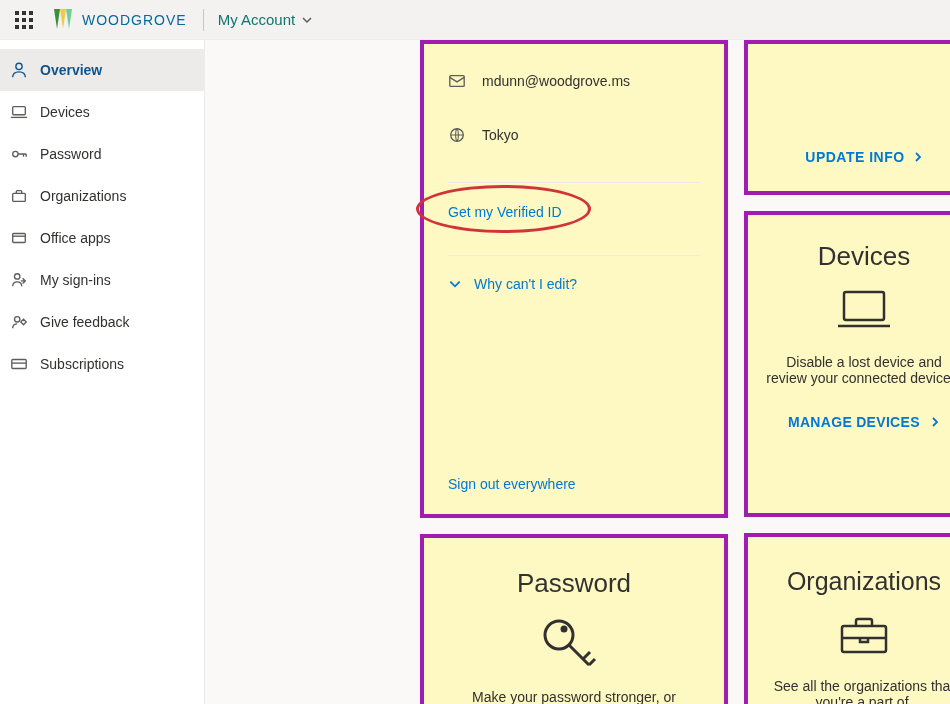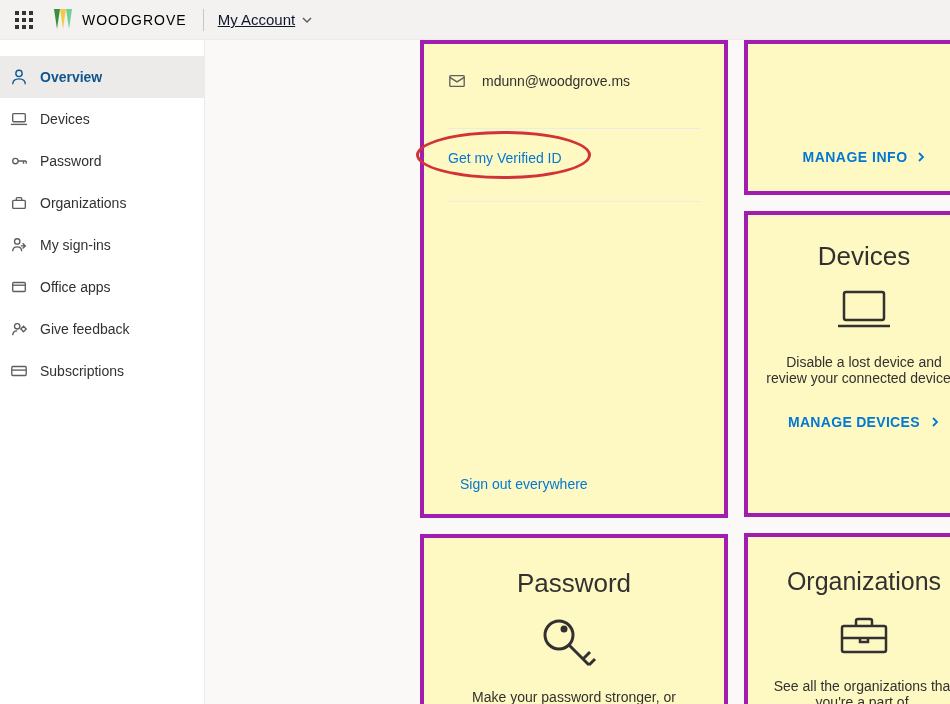--- a/index.html
+++ b/index.html
@@ -34,49 +34,48 @@
       align-items: center;
       gap: 4px;
       margin-right: 12px;
     }
     .logo-icon {
       display:inline-block;
     }
     .logo-text {
       font-size: 14px;
       letter-spacing: 1px;
-      color: #000000;
+      color: #0369a1;
     }
     .vdiv {
       width: 1px;
       height: 22px;
       background: #c8c6c4;
       margin: 0 14px 0 4px;
     }
     .app-name {
       display: flex;
       align-items: center;
-      color: #0f172a;
+      color: #0f766e;
       font-size: 15px;
       gap: 6px;
       cursor: pointer;
-      text-decoration: underline;
     }
     .chevron-down {
       width: 12px; height: 12px;
     }
     .layout {
       display: flex;
       height: calc(704px - 40px);
     }
     .sidebar {
       width: 205px;
       background: #fff;
       border-right: 1px solid #edebe9;
-      padding-top: 16px;
+      padding-top: 9px;
       flex-shrink: 0;
     }
     .nav-item {
       display: flex;
       align-items: center;
       gap: 12px;
       padding: 12px 10px;
       cursor: pointer;
       color: #323130;
       font-size: 14px;
@@ -146,21 +145,21 @@
       color: #0078d4;
       cursor: pointer;
       font-size: 14px;
     }
     .signout-link {
       color: #0078d4;
       cursor:pointer;
       font-size: 14px;
       position: absolute;
       bottom: 22px;
-      left: 36px;
+      left: 24px;
     }
     
     .update-card {
       grid-column: 2;
       grid-row: 1;
       height: 140px;
       margin-top: -40px;
       position: relative;
     }
     .update-link {
@@ -275,31 +274,31 @@
     </div>
     <div class="nav-item">
       <svg viewBox="0 0 20 20">
           <rect x="3" y="7" width="14" height="9" rx="1" stroke-width="1.5"></rect>
           <path d="M7 7V5a1 1 0 011-1h4a1 1 0 011 1v2" stroke-width="1.5"></path>
         </svg>
       <span>Organizations</span>
     </div>
     <div class="nav-item">
       <svg viewBox="0 0 20 20">
+          <rect x="3" y="5" width="14" height="10" rx="1" stroke-width="1.5"></rect>
+          <path d="M3 8h14" stroke-width="1.5"></path>
+        </svg>
+      <span>Office apps</span>
+    </div>
+    <div class="nav-item">
+      <svg viewBox="0 0 20 20">
           <circle cx="8" cy="6" r="3" stroke-width="1.5"></circle>
           <path d="M3 17c0-3 2-5 5-5s5 2 5 5M14 8l3 3-3 3M17 11h-5" stroke-width="1.5"></path>
         </svg>
       <span>My sign-ins</span>
-    </div>
-    <div class="nav-item">
-      <svg viewBox="0 0 20 20">
-          <rect x="3" y="5" width="14" height="10" rx="1" stroke-width="1.5"></rect>
-          <path d="M3 8h14" stroke-width="1.5"></path>
-        </svg>
-      <span>Office apps</span>
     </div>
     <div class="nav-item">
       <svg viewBox="0 0 20 20">
           <circle cx="8" cy="7" r="3" stroke-width="1.5"></circle>
           <path d="M3 17c0-3 2-5 5-5M12 10l3-3 3 3-3 3z" stroke-width="1.5"></path>
         </svg>
       <span>Give feedback</span>
     </div>
     <div class="nav-item">
       <svg viewBox="0 0 20 20">
@@ -316,46 +315,59 @@
 
         <div style="display:flex;flex-direction:column;gap:16px; width:308px; margin-left:207px;">
           <div class="card profile-card" style="margin-top:0; height:478px; position:relative; padding-top:10px;">
             <div class="info-row">
               <svg viewBox="0 0 20 20">
                   <rect x="2" y="4" width="16" height="12" rx="1" stroke-width="1.5"></rect>
                   <path d="M2 6l8 5 8-5" stroke-width="1.5"></path>
                 </svg>
               <span>mdunn@woodgrove.ms</span>
             </div>
+            <div class="info-row">
+              <svg viewBox="0 0 20 20">
+                  <circle cx="10" cy="10" r="7" stroke-width="1.5"></circle>
+                  <path d="M3 10h14M10 3c2 2 2 12 0 14M10 3c-2 2-2 12 0 14" stroke-width="1.2"></path>
+                </svg>
+              <span>Tokyo</span>
+            </div>
             <div class="hr"></div>
             <div class="circled">
               <span class="link-blue">Get my Verified ID</span>
               <div class="circle-mark"></div>
             </div>
             <div class="hr" style="margin-top:34px;"></div>
+            <div class="expander">
+              <svg width="14" height="14" viewBox="0 0 12 12">
+                  <path d="M2 4 L6 8 L10 4" stroke="#0078d4" stroke-width="1.5" fill="none"></path>
+                </svg>
+              <span>Why can't I edit?</span>
+            </div>
             <span class="signout-link">Sign out everywhere</span>
           </div>
 
           <div class="card" style="width:308px; text-align:center; padding:30px 28px; height:210px;">
             <div class="card-title">Password</div>
             <div class="card-icon">
               <svg width="70" height="52" viewBox="0 0 70 52">
                   <circle cx="20" cy="20" r="14" stroke="#323130" stroke-width="3" fill="none"></circle>
                   <circle cx="25" cy="14" r="3.5" fill="#323130"></circle>
                   <path d="M30 30 L50 50 M44 44 l7 -7 M50 50 l6 -6" stroke="#323130" stroke-width="3" fill="none"></path>
                 </svg>
             </div>
             <div class="card-desc">Make your password stronger, or change it if someone else knows it.</div>
           </div>
         </div>
 
         <div style="display:flex;flex-direction:column;gap:16px; width:240px; overflow:hidden;">
           <div class="card update-card" style="margin-top:0; height:155px;">
             <div class="update-link">
-              <span>MANAGE INFO</span>
+              <span>UPDATE INFO</span>
               <svg width="10" height="10" viewBox="0 0 10 10">
                   <path d="M3 1 L7 5 L3 9" stroke="#0078d4" stroke-width="1.8" fill="none"></path>
                 </svg>
             </div>
           </div>
 
           <div class="card devices-card" style="height:306px;">
             <div class="card-title">Devices</div>
             <div class="card-icon">
               <svg width="56" height="44" viewBox="0 0 56 44">

